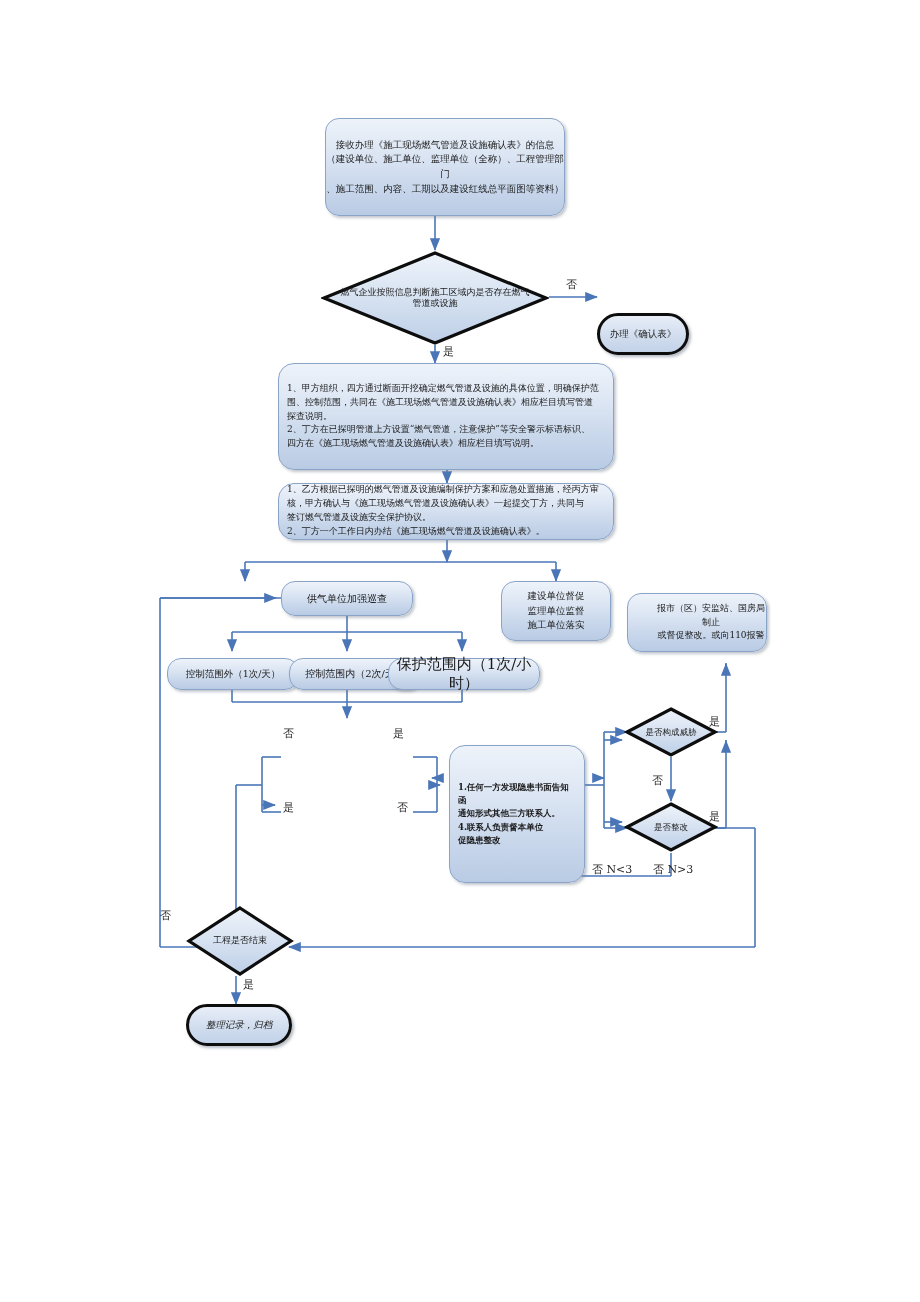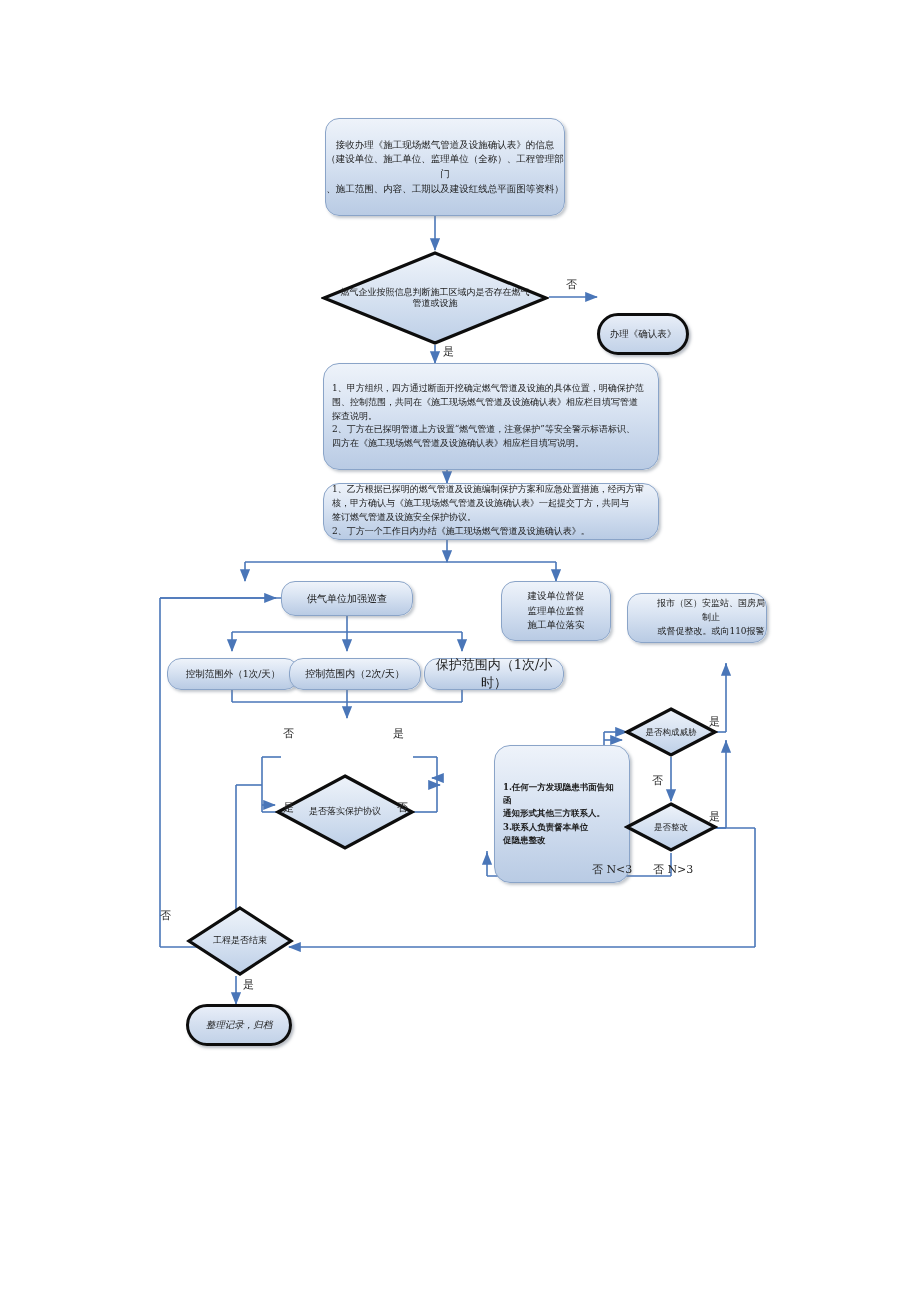--- a/index.html
+++ b/index.html
@@ -37,21 +37,20 @@
   }
   
   .proc {
     border: 1px solid #8aa4c8;
     border-radius: 14px;
     background: linear-gradient(180deg, #eef3fa 0%, #dbe5f3 38%, #c6d5ea 75%, #b9cbe4 100%);
     box-shadow: 2px 2px 3px rgba(120,130,145,0.45);
   }
   .proc-tight {
     border-radius: 16px;
-    margin-left: 45px;
   }
   
   .term {
     border: 3px solid #0d0d0d;
     border-radius: 22px;
     background: linear-gradient(180deg, #e8eef8 0%, #d5e0f0 45%, #c2d2e8 100%);
     box-shadow: 2px 2px 3px rgba(110,120,135,0.5);
   }
   
   .diamond {
@@ -253,50 +252,44 @@
   </div>
 
   <div class="node proc" style="left:501px; top:581px; width:110px; height:60px; font-size:9.5px;">
     <div class="body-lines">
       <div>建设单位督促</div>
       <div>监理单位监督</div>
       <div>施工单位落实</div>
     </div>
   </div>
 
-  <div class="node proc" style="left:627px; top:593px; width:140px; height:50px; font-size:9px;padding-left:28px;">
+  <div class="node proc" style="left:627px; top:593px; width:140px; height:59px; font-size:9px;padding-left:28px;">
     <div class="body-lines">
       <div>报市（区）安监站、国房局制止</div>
       <div>或督促整改。或向110报警</div>
     </div>
   </div>
 
   <div class="node proc" style="left:167px; top:658px; width:132px; height:32px; font-size:9.5px;">
     <span>控制范围外（1次/天）</span>
   </div>
   <div class="node proc" style="left:289px; top:658px; width:132px; height:32px; font-size:10px;">
     <span>控制范围内（2次/天）</span>
   </div>
-  <div class="node proc" style="left:424px; top:658px; width:140px; height:32px; font-size:13px;">
+  <div class="node proc" style="left:388px; top:658px; width:152px; height:32px; font-size:15px;">
     <span>保护范围内（1次/小时）</span>
   </div>
 
 
-  <div class="node diamond" style="left:275px; top:773px; width:140px; height:78px; font-size:9px;">
-    <svg class="dshape" viewBox="0 0 140 78" preserveAspectRatio="none">
-      <polygon points="70,3 137,39 70,75 3,39" fill="url(#dg1)" stroke="#0d0d0d" stroke-width="3.2"></polygon>
-    </svg>
-    <div class="dlabel">是否落实保护协议</div>
-  </div>
 
   <div class="node proc proc-tight txt-left pad-l" style="left:449px; top:745px; width:136px; height:138px; font-size:8.5px;font-weight:bold;">
     <div class="body-lines">
       <div>1.任何一方发现隐患书面告知函</div>
       <div>通知形式其他三方联系人。</div>
-      <div>3.联系人负责督本单位</div>
+      <div>4.联系人负责督本单位</div>
       <div>促隐患整改</div>
     </div>
   </div>
 
   <div class="node diamond" style="left:624px; top:706px; width:94px; height:52px; font-size:8.5px;">
     <svg class="dshape" viewBox="0 0 94 52" preserveAspectRatio="none">
       <polygon points="47,3 91,26 47,49 3,26" fill="url(#dg1)" stroke="#0d0d0d" stroke-width="3.2"></polygon>
     </svg>
     <div class="dlabel">是否构成威胁</div>
   </div>

